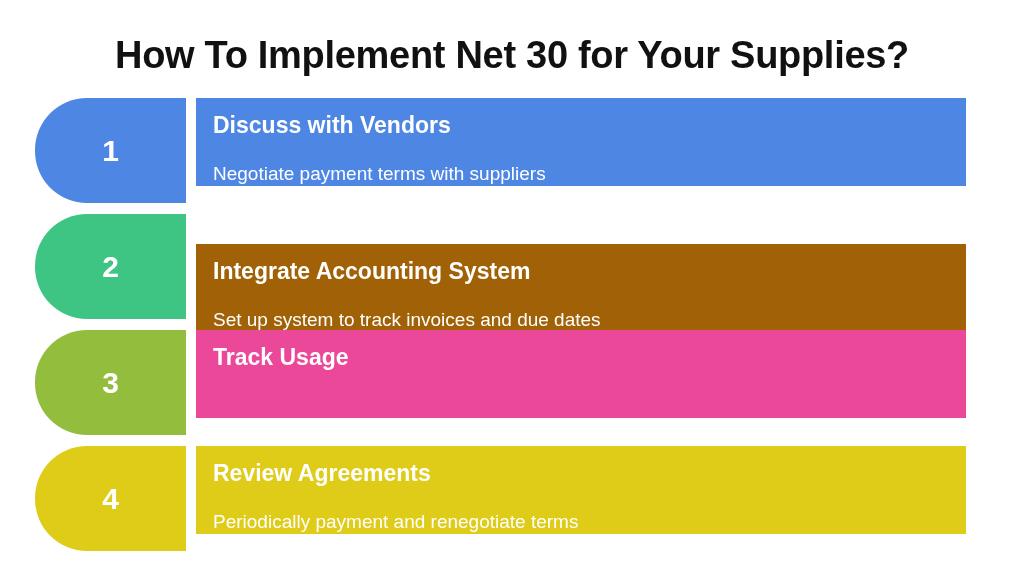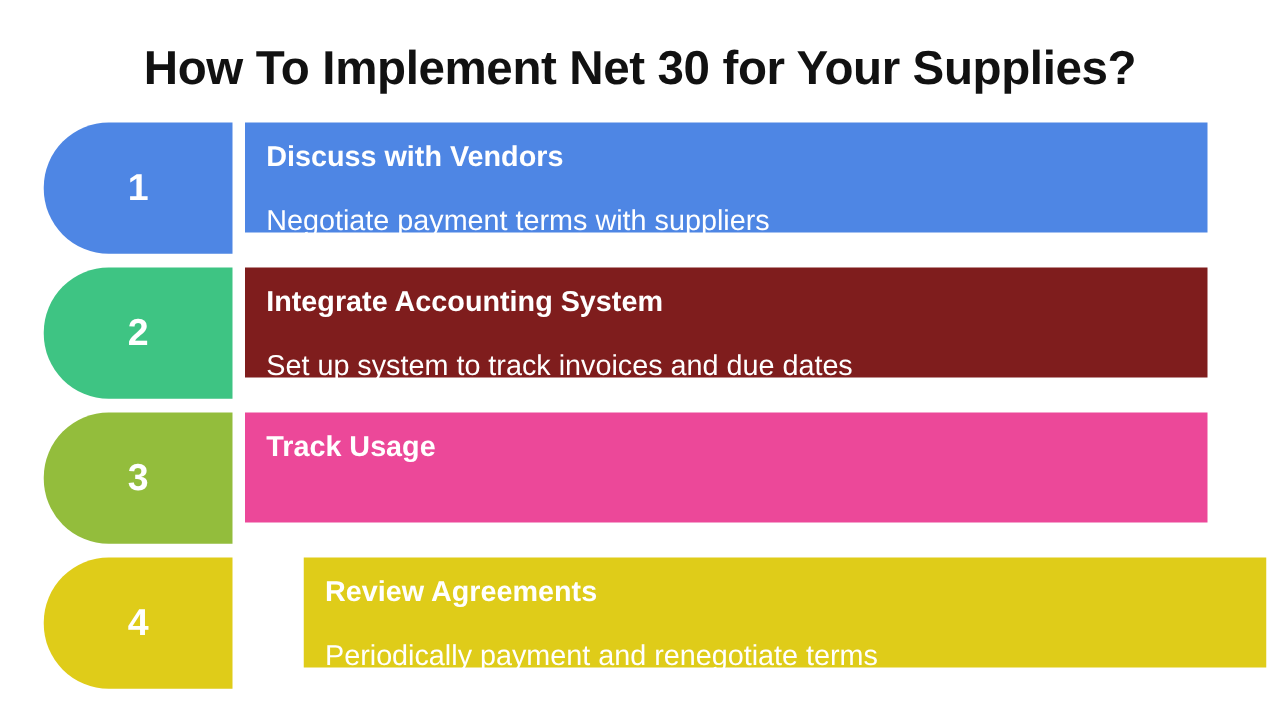--- a/index.html
+++ b/index.html
@@ -17,21 +17,21 @@
   }
   .bar {
     position: absolute; left: 161px; top: 0; width: 770px; height: 88px;
   }
   .heading {
     position: absolute; left: 17px; top: 14px; color: #ffffff;
     font-size: 23px; font-weight: bold;
   }
   .desc {
     position: absolute; left: 17px; top: 65px; color: #ffffff;
-    font-size: 23px;
+    font-size: 19px;
   }
 </style>
 </head>
 <body>
 
 <div class="title">How To Implement Net 30 for Your Supplies?</div>
 
 <div class="row" style="top:98px;">
   <div class="tab" style="background: rgb(78, 134, 228);">
     <span>1</span>
@@ -39,36 +39,36 @@
   <div class="bar" style="background: rgb(78, 134, 228);">
     <div class="heading">Discuss with Vendors</div>
     <div class="desc">Negotiate payment terms with suppliers</div>
   </div>
 </div>
 
 <div class="row" style="top:214px;">
   <div class="tab" style="background: rgb(62, 196, 131);">
     <span>2</span>
   </div>
-  <div class="bar" style="background: #7f1d1d;">
+  <div class="bar" style="background: #a16207; margin-top: 30px;">
     <div class="heading">Integrate Accounting System</div>
     <div class="desc">Set up system to track invoices and due dates</div>
   </div>
 </div>
 
 <div class="row" style="top:330px;">
   <div class="tab" style="background: rgb(147, 189, 60);">
     <span>3</span>
   </div>
   <div class="bar" style="background: #ec4899;">
     <div class="heading">Track Usage</div>
   </div>
 </div>
 
 <div class="row" style="top:446px;">
   <div class="tab" style="background: rgb(223, 204, 25);">
     <span>4</span>
   </div>
-  <div class="bar" style="background: rgb(223, 204, 25); margin-left: 47px;">
+  <div class="bar" style="background: rgb(223, 204, 25);">
     <div class="heading">Review Agreements</div>
     <div class="desc">Periodically payment and renegotiate terms</div>
   </div>
 </div>
 
 </body></html>

